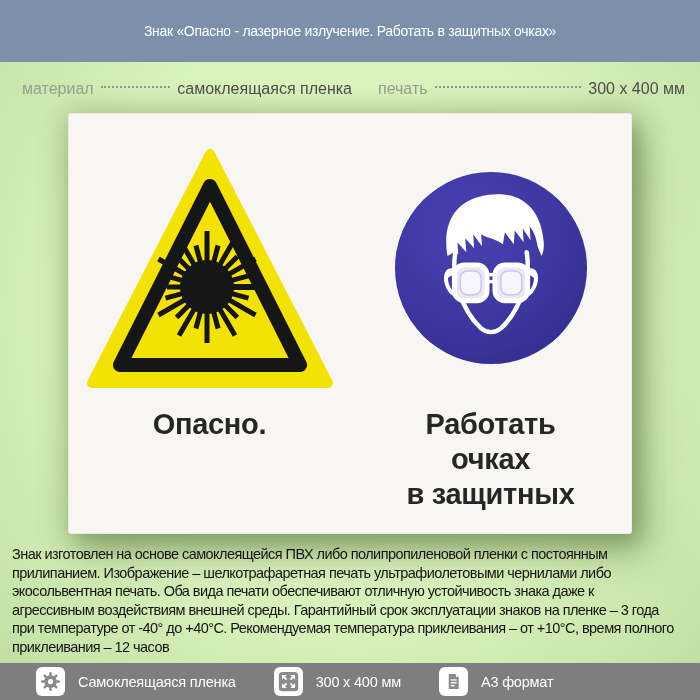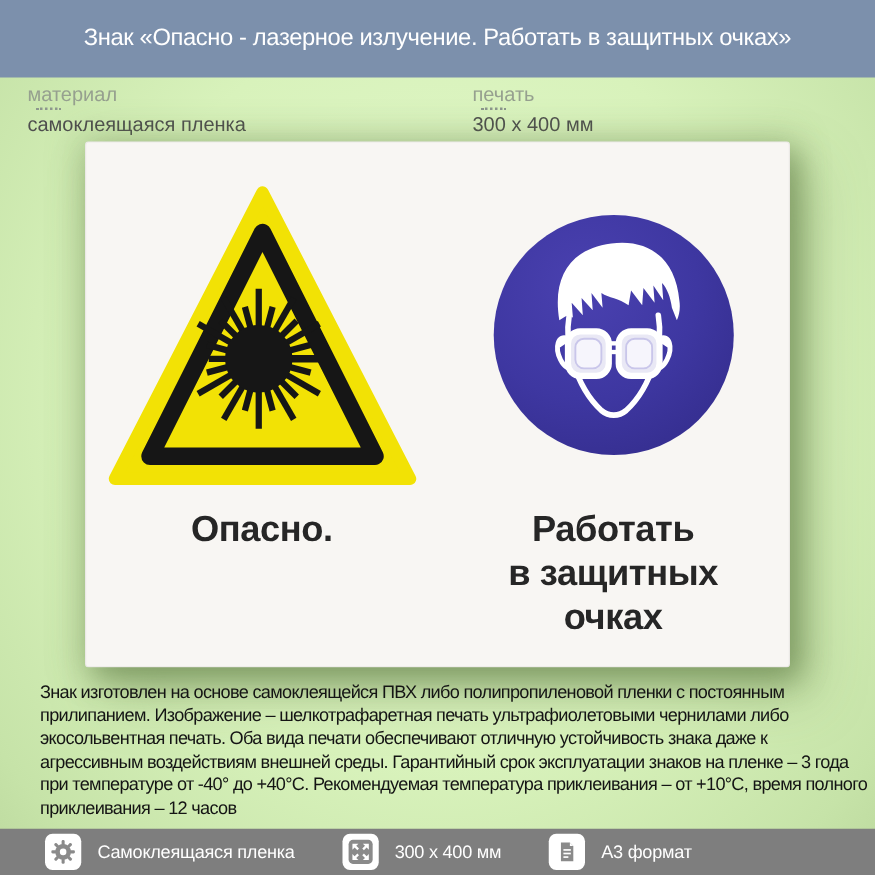--- a/index.html
+++ b/index.html
@@ -5,42 +5,42 @@
   html,body{margin:0;padding:0;}
   body{
     width:700px;height:700px;position:relative;overflow:hidden;
     font-family:"Liberation Sans",sans-serif;
     background:radial-gradient(ellipse at 50% 45%, #e4f9cd 0%, #d8f2bb 55%, #c6e3a8 88%, #bcd99e 100%);
   }
   .header{
     position:absolute;top:0;left:0;width:700px;height:62px;background:#7c90ac;
     display:flex;align-items:center;justify-content:center;
   }
-  .header-title{color:#ffffff;font-size:19px;letter-spacing:-0.3px;}
+  .header-title{color:#ffffff;font-size:14px;letter-spacing:-0.3px;}
   .specs{
     position:absolute;top:62px;left:0;width:700px;height:50px;box-sizing:border-box;
     display:flex;align-items:center;padding:4px 15px 0 22px;gap:26px;font-size:16px;
   }
-  .spec{display:flex;align-items:flex-start;flex-direction:column;}
+  .spec{display:flex;align-items:center;}
   .spec-left{flex:0 0 330px;}
   .spec-right{flex:1;}
   .spec-label{color:#96a08f;white-space:nowrap;}
   .spec-value{color:#4e4e4e;white-space:nowrap;}
   .leader{flex:1;border-bottom:2px dotted #8d978d;margin:0 7px 4px 7px;min-width:20px;}
   .card{
     position:absolute;left:68px;top:113px;width:564px;height:421px;background:#f8f6f3;
     border-radius:3px;border:1px solid rgba(0,0,0,0.05);box-sizing:border-box;
     box-shadow:8px 10px 22px rgba(96,126,70,.50), 16px 22px 44px rgba(96,126,70,.35), 0 0 26px 6px rgba(110,140,85,.25);
     display:flex;
   }
   .sign-col{width:50%;display:flex;flex-direction:column;align-items:center;}
   .sign-art{height:272px;margin-top:18px;width:100%;display:flex;align-items:center;justify-content:center;}
   .sign-caption{margin-top:3px;text-align:center;font-weight:bold;font-size:29px;line-height:35px;color:#262626;letter-spacing:-0.3px;}
   .description{
-    position:absolute;top:545px;left:32px;width:665px;
+    position:absolute;top:545px;left:12px;width:665px;
     font-size:14.5px;line-height:18.6px;letter-spacing:-0.55px;color:#141414;
   }
   .footer{
     position:absolute;left:0;bottom:0;width:700px;height:37px;background:#7e7e7e;
     display:flex;align-items:center;box-sizing:border-box;padding-left:36px;gap:38px;
   }
   .badge{display:flex;align-items:center;gap:13px;}
   .badge-icon{width:29px;height:29px;background:#ffffff;border-radius:6px;display:flex;align-items:center;justify-content:center;flex:0 0 29px;}
   .badge-label{color:#ffffff;font-size:14.5px;letter-spacing:-0.2px;white-space:nowrap;}
 </style>
@@ -120,22 +120,22 @@
           <rect x="104" y="97" width="33" height="36" rx="10" fill="#e9e8f5" stroke="#ffffff" stroke-width="5"></rect>
           <rect x="69" y="103" width="21" height="24" rx="7" fill="#f6f5fc" stroke="#c9c6ea" stroke-width="1.5"></rect>
           <rect x="110" y="103" width="21" height="24" rx="7" fill="#f6f5fc" stroke="#c9c6ea" stroke-width="1.5"></rect>
           <rect x="95.5" y="105" width="9" height="3.5" fill="#ffffff"></rect>
           <rect x="95.5" y="112" width="9" height="3.5" fill="#ffffff"></rect>
         </g>
       </svg>
     </div>
     <div class="sign-caption">
       <div>Работать</div>
+      <div>очках</div>
       <div>в защитных</div>
-      <div>очках</div>
     </div>
   </div>
 
 </div>
 
 <div class="description">Знак изготовлен на основе самоклеящейся ПВХ либо полипропиленовой пленки с постоянным прилипанием. Изображение – шелкотрафаретная печать ультрафиолетовыми чернилами либо экосольвентная печать. Оба вида печати обеспечивают отличную устойчивость знака даже к агрессивным воздействиям внешней среды. Гарантийный срок эксплуатации знаков на пленке – 3 года при температуре от -40° до +40°С. Рекомендуемая температура приклеивания – от +10°С, время полного приклеивания – 12 часов</div>
 
 <div class="footer">
   <div class="badge">
     <span class="badge-icon">

